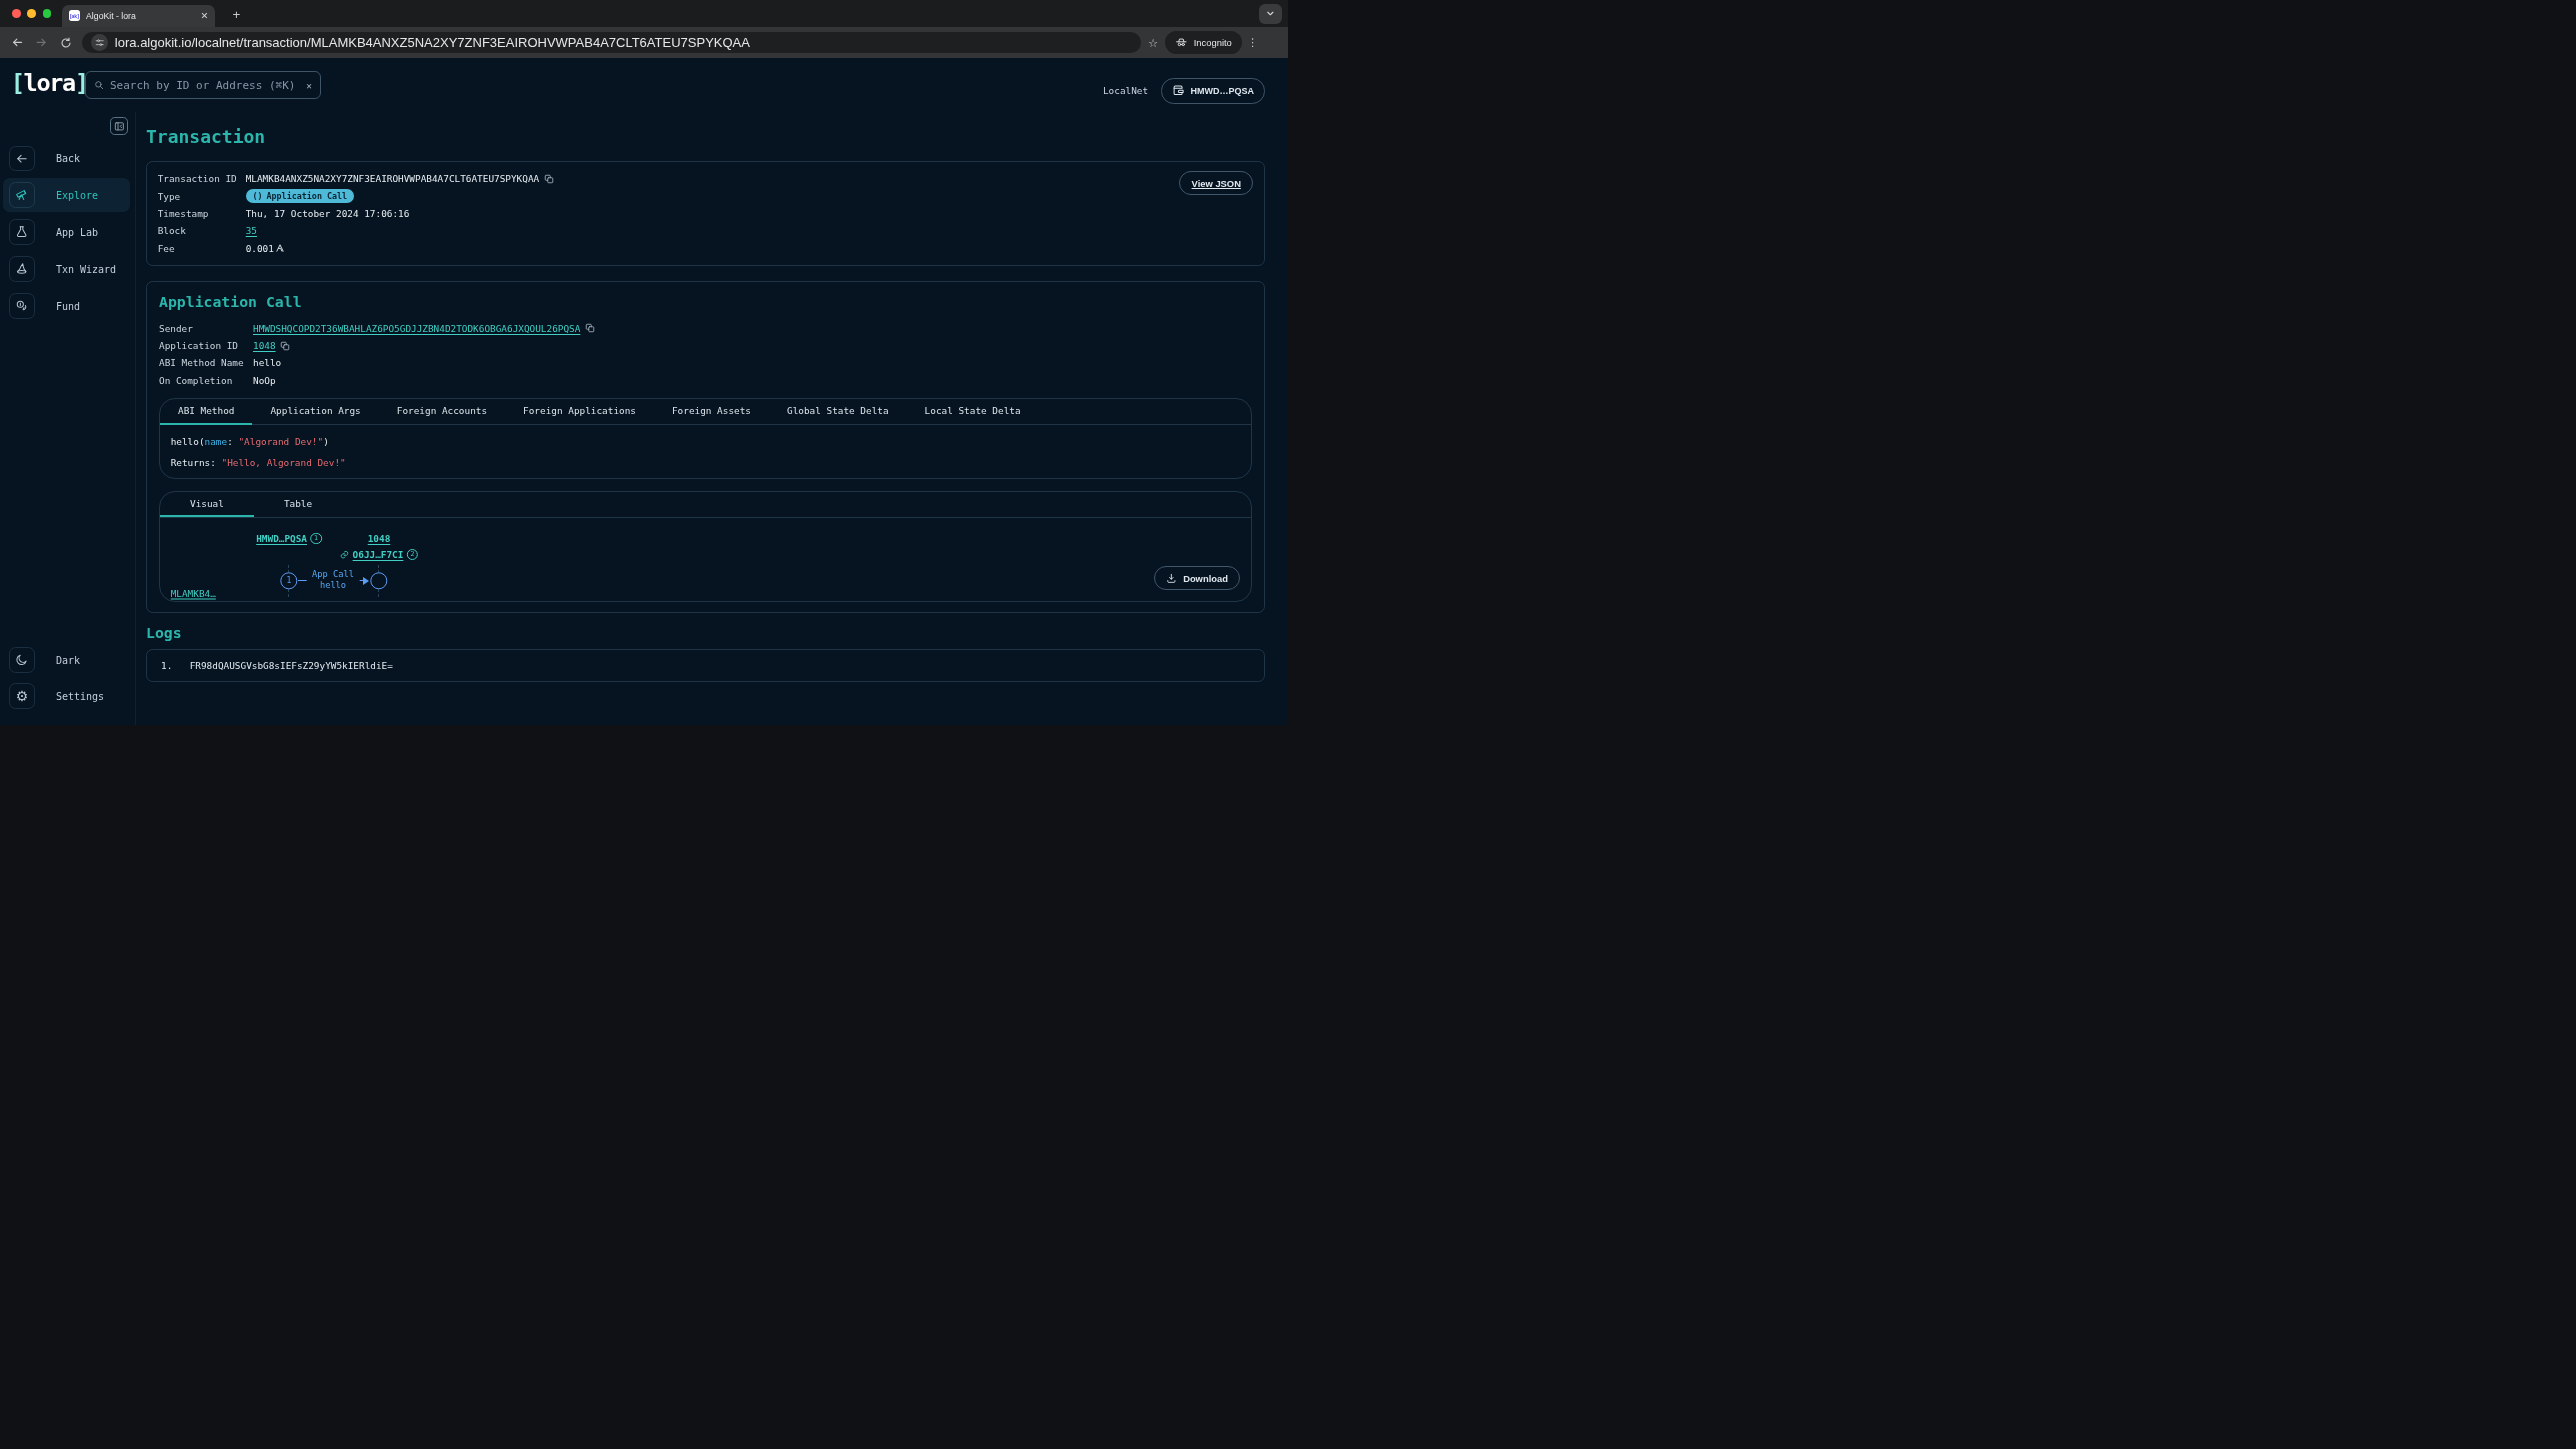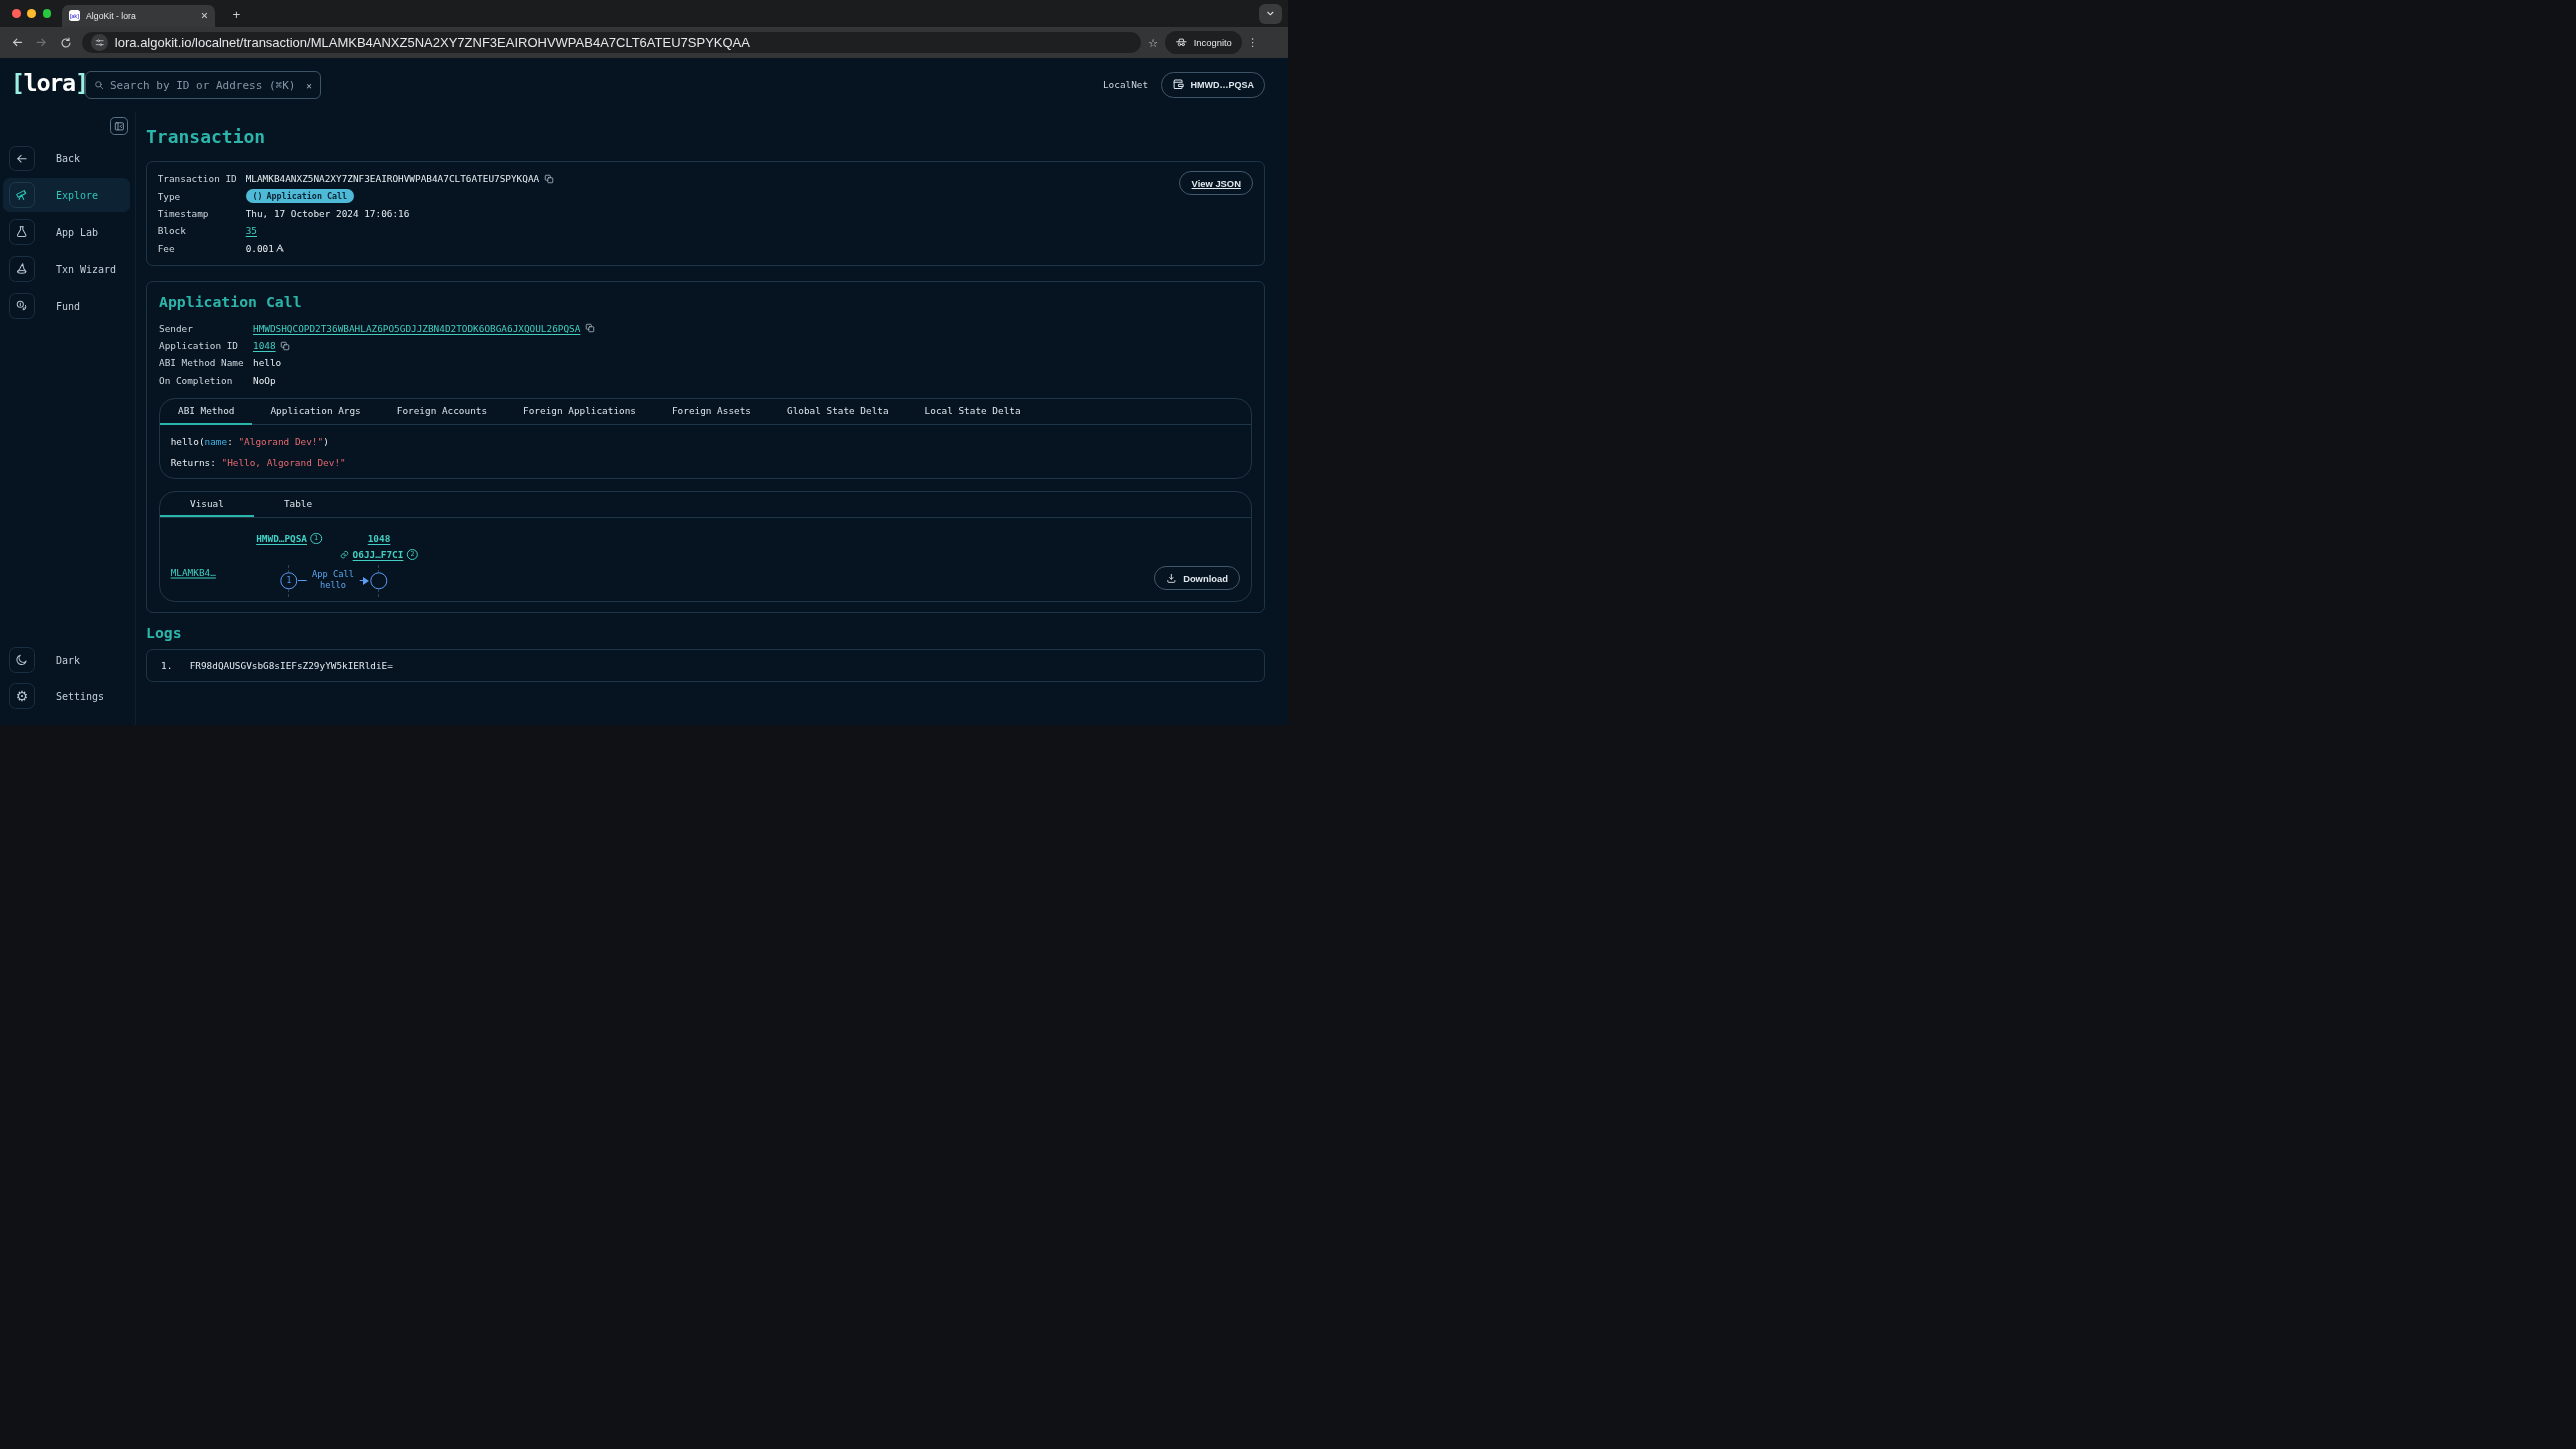--- a/index.html
+++ b/index.html
@@ -46,21 +46,21 @@
   .app-header { position:absolute; top:0; left:0; right:0; height:54px; }
   .logo { position:absolute; left:10.7px; top:10.7px; font-size:23.5px; font-weight:bold; letter-spacing:-1.3px; }
   .logo .bracket { color:#9beee3; }
   .logo .name { color:#ffffff; }
   .searchbox { position:absolute; left:85px; top:13.4px; width:236px; height:27.5px; border:0.7px solid #3e5467;
                border-radius:6px; display:flex; align-items:center; padding:0 8px; gap:6px; }
   .searchbox input { flex:1; background:transparent; border:none; outline:none; color:#dfe7ee;
                      font-family:"DejaVu Sans Mono", monospace; font-size:11px; }
   .searchbox input::placeholder { color:#8596a6; }
   .search-clear { color:#aebbc6; font-size:9.4px; }
-  .header-right { position:absolute; right:23px; top:14px; height:25.5px; display:flex; align-items:center; gap:12.7px; }
+  .header-right { position:absolute; right:23px; top:20px; height:25.5px; display:flex; align-items:center; gap:12.7px; }
   .network-label { font-size:9.4px; color:#c9d4dd; }
   .wallet-btn { height:25.5px; border:0.7px solid #3e5467; border-radius:12.7px; display:flex; align-items:center;
                 gap:6px; padding:0 10px; font-size:9px; font-weight:bold; color:#dfe7ee; background:transparent; }
   .wallet-btn svg, .pill-btn svg { flex:none; }
 
   .sidebar { position:absolute; top:54px; left:0; width:136px; bottom:0; border-right:0.7px solid #0f2130; }
   .collapse-btn { position:absolute; top:5.4px; right:6.7px; width:18px; height:18px; border:1px solid #5b7487;
                   border-radius:4.7px; display:flex; align-items:center; justify-content:center; color:#93a7b4; }
   .side-item { position:absolute; left:3.4px; right:5.4px; height:34px; border-radius:6.7px; display:flex;
                align-items:center; gap:21px; padding-left:6px; }
@@ -119,21 +119,21 @@
   .chain-icon { color:#41cfc3; display:inline-flex; }
   .node { position:absolute; top:63px; width:17.4px; height:17.4px; border:1.3px solid #5b9df5; border-radius:50%;
           background:#061421; transform:translate(-50%,-50%); display:flex; align-items:center;
           justify-content:center; color:#5b9df5; font-size:8px; z-index:2; }
   .node-1 { left:129px; } .node-2 { left:219px; }
   .arrow-line { position:absolute; left:138px; top:62px; width:67px; border-top:1.3px solid #5b9df5; z-index:1; }
   .arrow-head { position:absolute; left:203px; top:59px; width:0; height:0; border-left:6px solid #5b9df5;
                 border-top:4px solid transparent; border-bottom:4px solid transparent; z-index:1; }
   .arrow-label { position:absolute; left:173px; top:63px; transform:translate(-50%,-50%); background:#061421;
                  padding:2px 5.4px; text-align:center; font-size:8.7px; color:#5aa7f0; line-height:1.35; z-index:2; }
-  .txn-link { position:absolute; left:10.7px; top:54px; transform:translateY(-50%); font-size:9.4px; z-index:2; }
+  .txn-link { position:absolute; left:10.7px; top:75px; transform:translateY(-50%); font-size:9.4px; z-index:2; }
   .dl-btn { position:absolute; right:10.7px; bottom:10.7px; }
 
   .logs-title { margin:10.7px 0 8px; }
   .logs-card { overflow:hidden; }
   .logs-content { padding:10px 0 10px 14px; display:flex; gap:17.4px; font-size:9.4px; color:#e2e9ef; }
 </style>
 </head>
 <body>
 
 <div class="screen">

